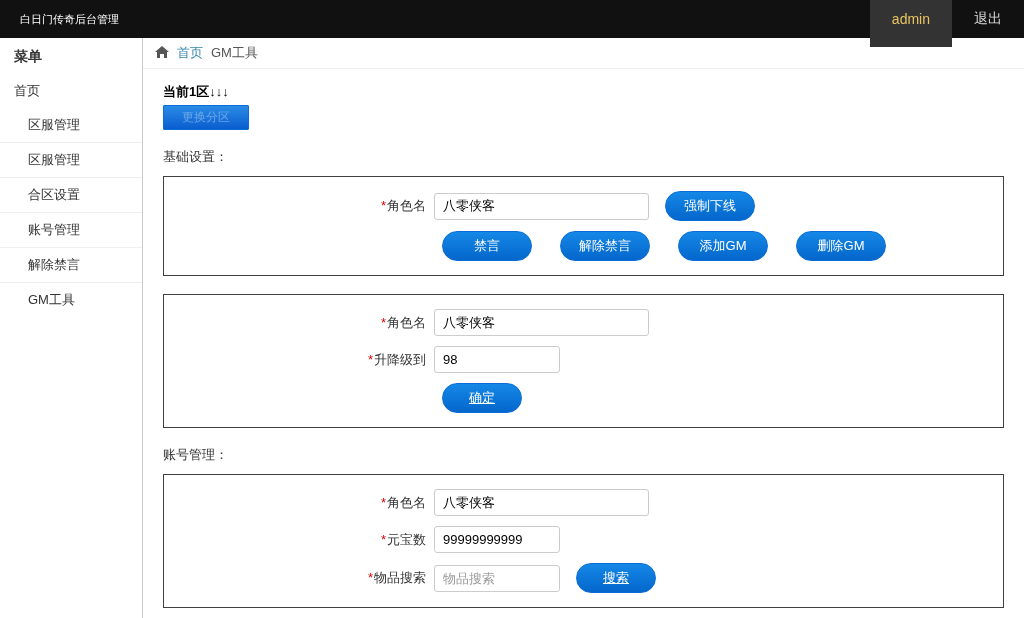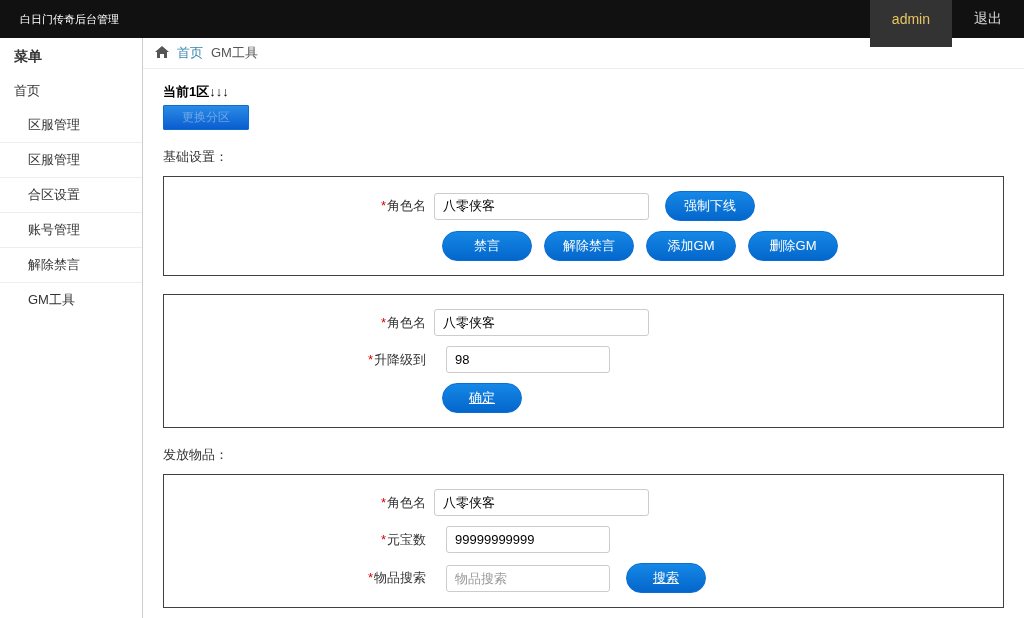--- a/index.html
+++ b/index.html
@@ -38,28 +38,28 @@
     .form-row { display: flex; align-items: center; margin-bottom: 10px; }
     .form-row:last-child { margin-bottom: 0; }
     .form-label { width: 270px; text-align: right; padding-right: 8px; font-size: 13px; }
     .req { color: #d00; margin-right: 1px; }
     .form-ctrl { display: flex; gap: 16px; align-items: center; }
     
     input.txt, select.sel {
       border: 1px solid #ccc; padding: 5px 8px; font-size: 13px; border-radius: 3px;
     }
     input.txt { width: 215px; }
-    input.txt.sm { width: 164px; margin-left: 12px; }
+    input.txt.sm { width: 126px; }
     input.txt::placeholder { color: #999; }
     
     .btn { background: linear-gradient(#1588e6, #0466cc); color: #fff; border: 1px solid #0a6ed6; padding: 5px 0; font-size: 13px; cursor: pointer; border-radius: 15px; display: inline-block; text-align: center; }
     .btn.w90 { width: 90px; }
     .btn.w80 { width: 80px; text-decoration: underline; }
     
-    .btn-row { margin-left: 278px; display: flex; gap: 12px; }
+    .btn-row { margin-left: 278px; display: flex; gap: 28px; }
   </style>
 </head>
 <body>
 
 <div class="topbar">
   <div class="topbar-title">白日门传奇后台管理</div>
   <a class="topbar-link active">admin</a>
   <a class="topbar-link">退出</a>
 </div>
 
@@ -126,21 +126,21 @@
             </div>
           </div>
           <div class="btn-row">
             <button class="btn w80">确定</button>
           </div>
         </div>
       </div>
 
       
       <div class="section">
-        <div class="section-title">发放物品：</div>
+        <div class="section-title">账号管理：</div>
         <div class="panel">
           <div class="form-row">
             <div class="form-label"><span class="req">*</span><span>角色名</span></div>
             <div class="form-ctrl">
               <input class="txt" value="八零侠客" style="">
             </div>
           </div>
           <div class="form-row">
             <div class="form-label"><span class="req">*</span><span>元宝数</span></div>
             <div class="form-ctrl">

